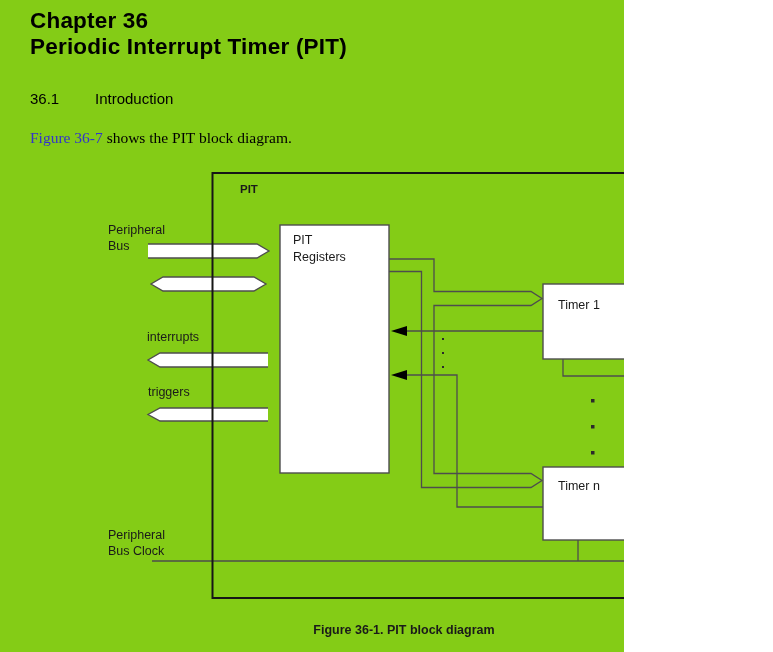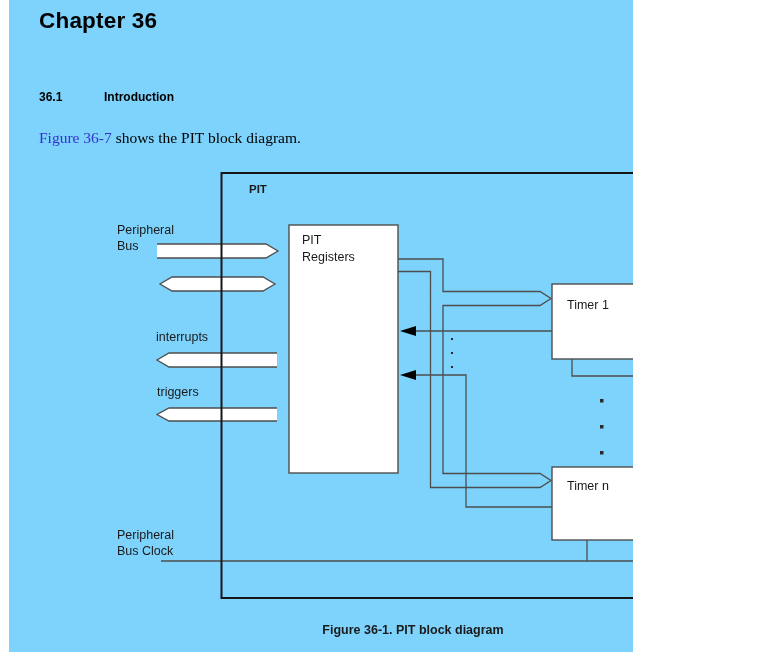--- a/index.html
+++ b/index.html
@@ -1,36 +1,37 @@
 <!DOCTYPE html>
 <html><head>
 <meta charset="utf-8">
 <style>
   html,body{margin:0;padding:0;background:#fff;}
-  #page{position:relative;width:624px;height:652px;background:#7dd3fc;overflow:hidden;
-        font-family:"Liberation Sans",sans-serif;color:#000;margin-left:9px;}
+  #page{position:relative;width:624px;height:652px;background:#84cc16;overflow:hidden;
+        font-family:"Liberation Sans",sans-serif;color:#000;}
   #chapter-heading{position:absolute;left:30px;top:8px;font-size:22.5px;line-height:26px;
         font-weight:bold;letter-spacing:0.2px;}
-  #section-heading{position:absolute;left:30px;top:90px;font-size:12px;font-weight:bold;}
+  #section-heading{position:absolute;left:30px;top:90px;font-size:15px;font-weight:normal;}
   #section-heading .secnum{display:inline-block;min-width:65px;}
   #intro-para{position:absolute;left:30px;top:129px;font-family:"Liberation Serif",serif;
         font-size:15.5px;}
   #intro-para a{color:#3333cc;text-decoration:none;}
   svg{position:absolute;left:0;top:0;}
   svg text{font-family:"Liberation Sans",sans-serif;font-size:12.5px;fill:#1a1a1a;}
   svg text.pitlbl{font-size:11.5px;font-weight:bold;}
   svg text.caption{font-size:12.5px;font-weight:bold;}
 </style>
 </head>
 <body>
 
 <div id="page">
 
   <div id="chapter-heading">
     <div>Chapter 36</div>
+    <div>Periodic Interrupt Timer (PIT)</div>
   </div>
 
   <div id="section-heading">
     <span class="secnum">36.1</span><span>Introduction</span>
   </div>
 
   <div id="intro-para">
     <a href="#">Figure 36-7</a><span> shows the PIT block diagram.</span>
   </div>
 

